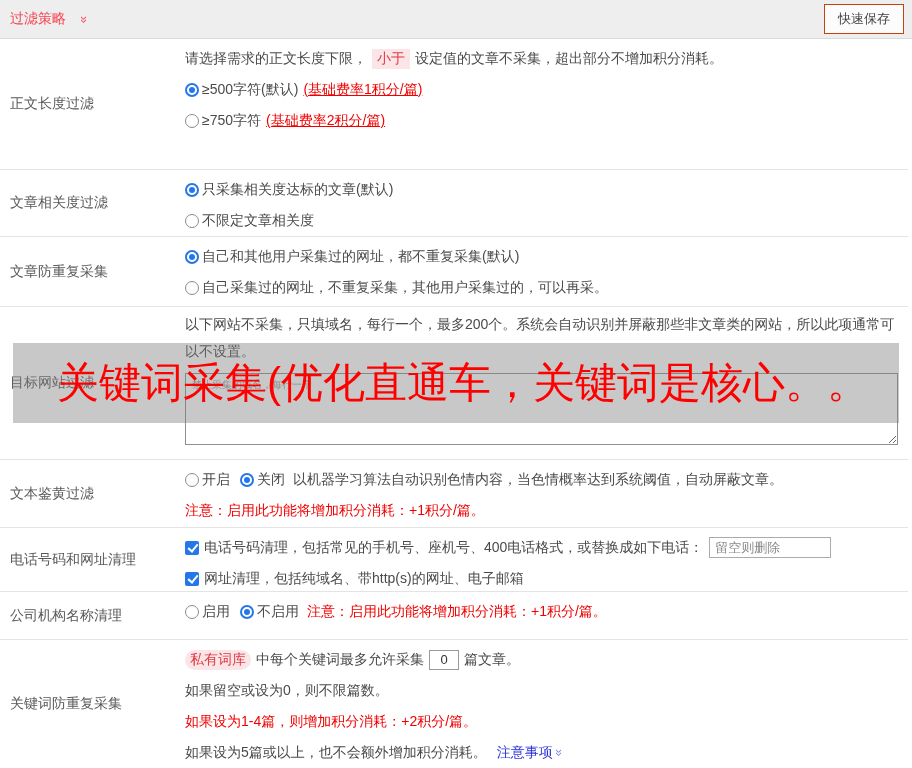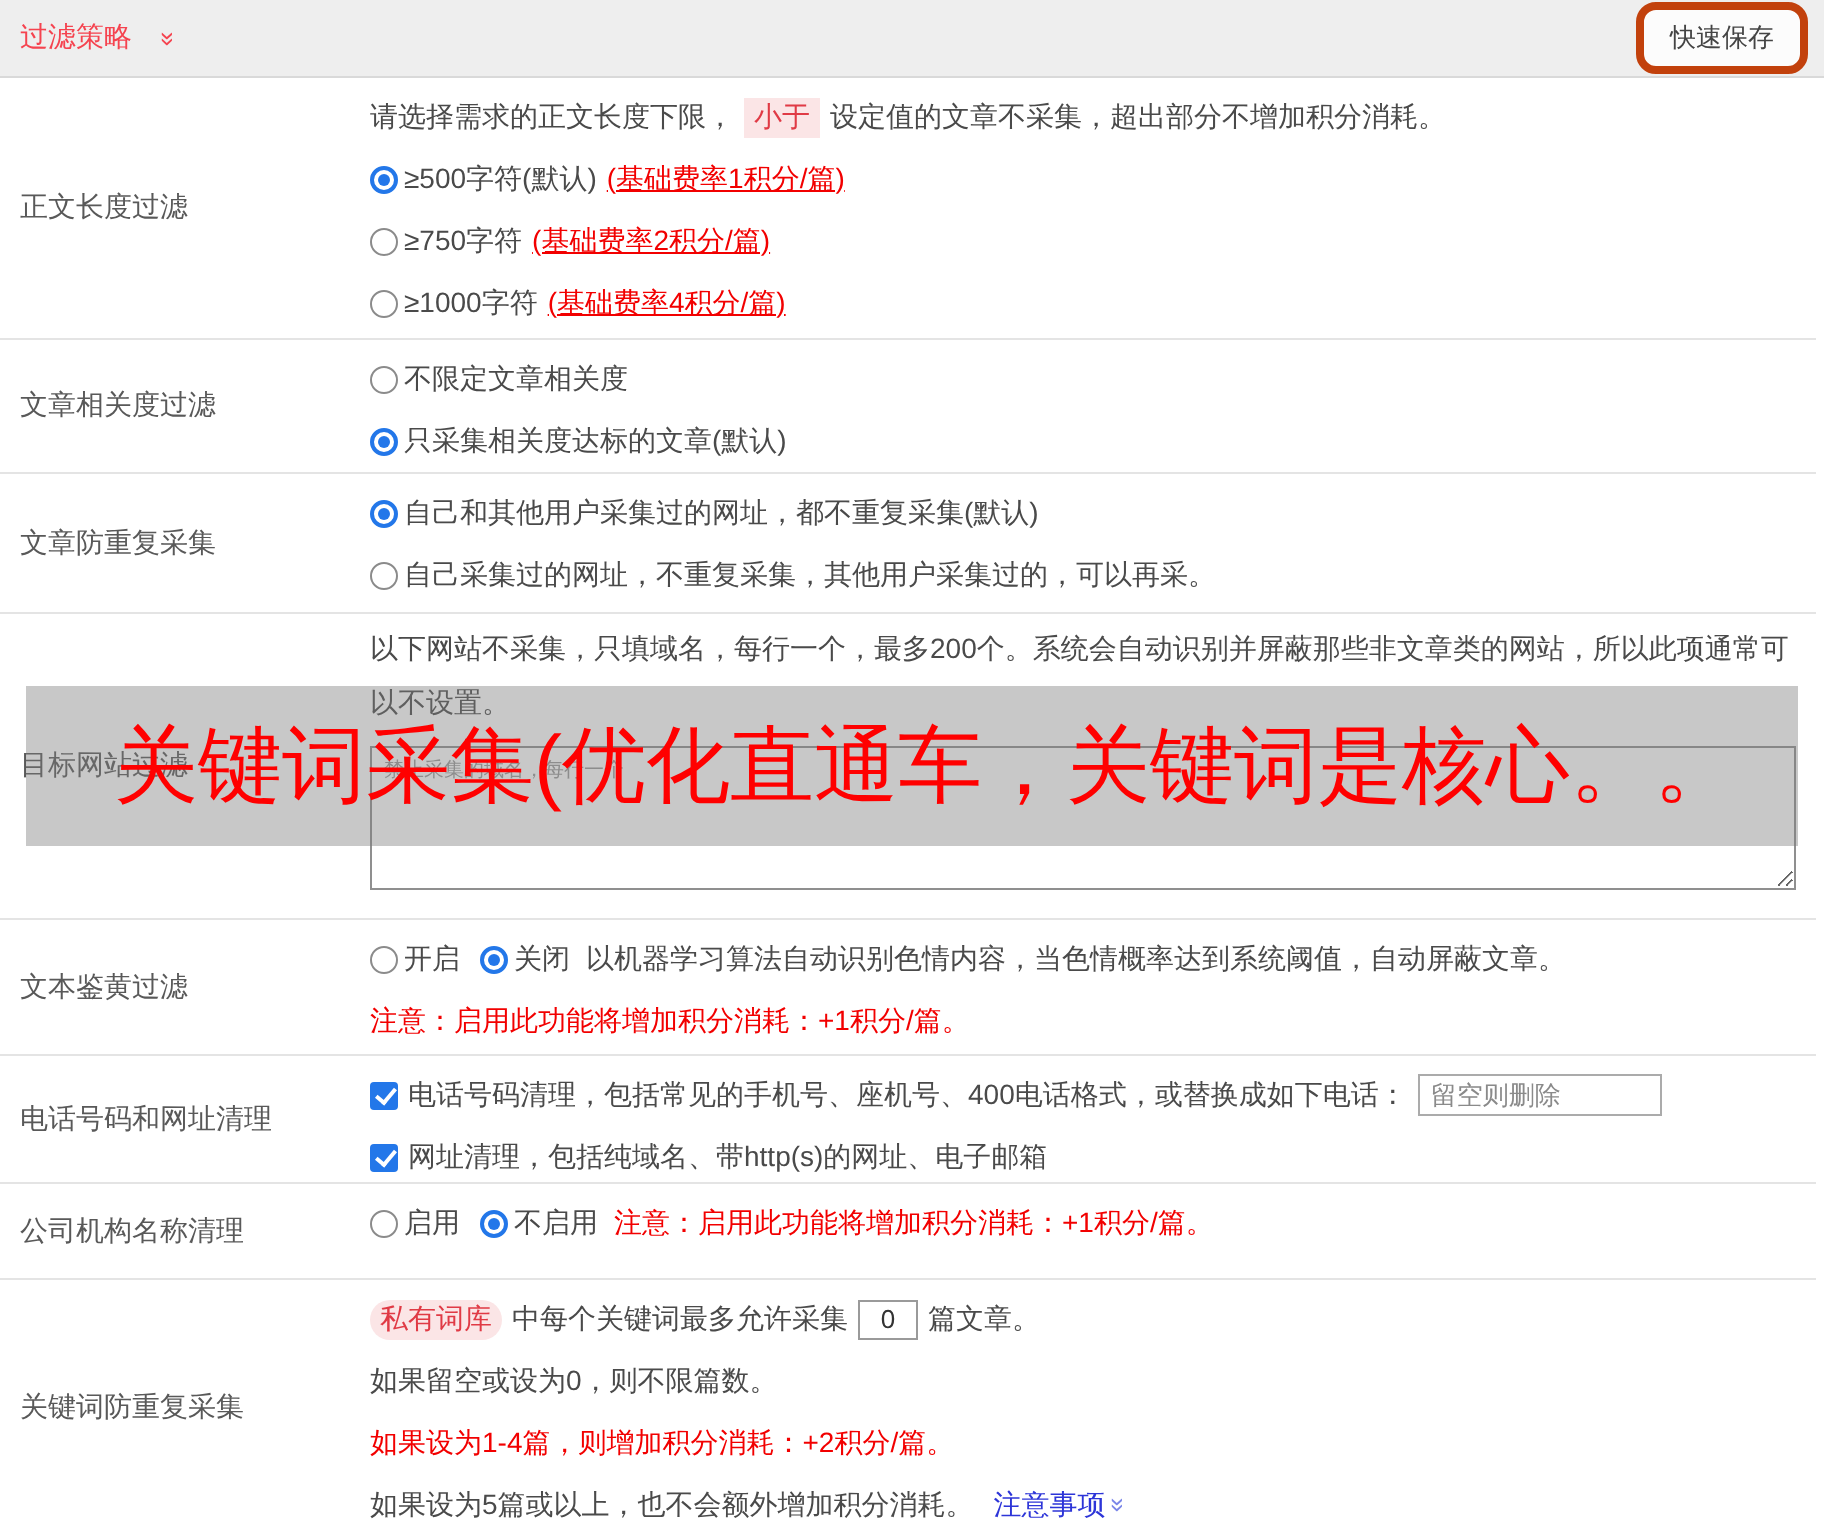--- a/index.html
+++ b/index.html
@@ -11,21 +11,21 @@
   }
   
   .topbar {
     height:39px; background:#eeeeee; border-bottom:1px solid #d9d9d9;
     display:flex; align-items:center; padding:0 8px 0 10px;
   }
   .topbar-title { color:#f5434f; font-size:14px; display:flex; align-items:center;gap:12px; }
   .chev { display:inline-block; transform:rotate(90deg); font-size:13px; margin-left:3px; line-height:1; }
   .topbar-spacer { flex:1; }
   .save-btn {
-    background:#fcfcfc; border:4px solid #c2410c; border-radius:10px;
+    background:#fcfcfc; border:1px solid #c2410c; border-radius:0;
     padding:5px 13px; font-size:13px; color:#444; cursor:pointer;
     font-family:inherit;
   }
   
   .settings-table { width:908px; }
   .row { display:flex; border-bottom:1px solid #e4e4e4; }
   .row:last-child { border-bottom:none; }
   .cell-label {
     width:185px; flex-shrink:0; padding-left:10px; color:#595959;
     display:flex; align-items:center;
@@ -108,38 +108,33 @@
       <div class="line">
         <span class="radio on"></span>
         <span>≥500字符(默认)</span>
         <span class="fee">(基础费率1积分/篇)</span>
       </div>
       <div class="line">
         <span class="radio off"></span>
         <span>≥750字符</span>
         <span class="fee">(基础费率2积分/篇)</span>
       </div>
-      <div class="line">
-        <span class="radio off"></span>
-        <span>≥1000字符</span>
-        <span class="fee">(基础费率4积分/篇)</span>
-      </div>
     </div>
   </div>
 
   <div class="row r2">
     <div class="cell-label">文章相关度过滤</div>
     <div class="cell-content">
       <div class="line">
+        <span class="radio on"></span>
+        <span>只采集相关度达标的文章(默认)</span>
+      </div>
+      <div class="line">
         <span class="radio off"></span>
         <span>不限定文章相关度</span>
-      </div>
-      <div class="line">
-        <span class="radio on"></span>
-        <span>只采集相关度达标的文章(默认)</span>
       </div>
     </div>
   </div>
 
   <div class="row r3">
     <div class="cell-label">文章防重复采集</div>
     <div class="cell-content">
       <div class="line">
         <span class="radio on"></span>
         <span>自己和其他用户采集过的网址，都不重复采集(默认)</span>

